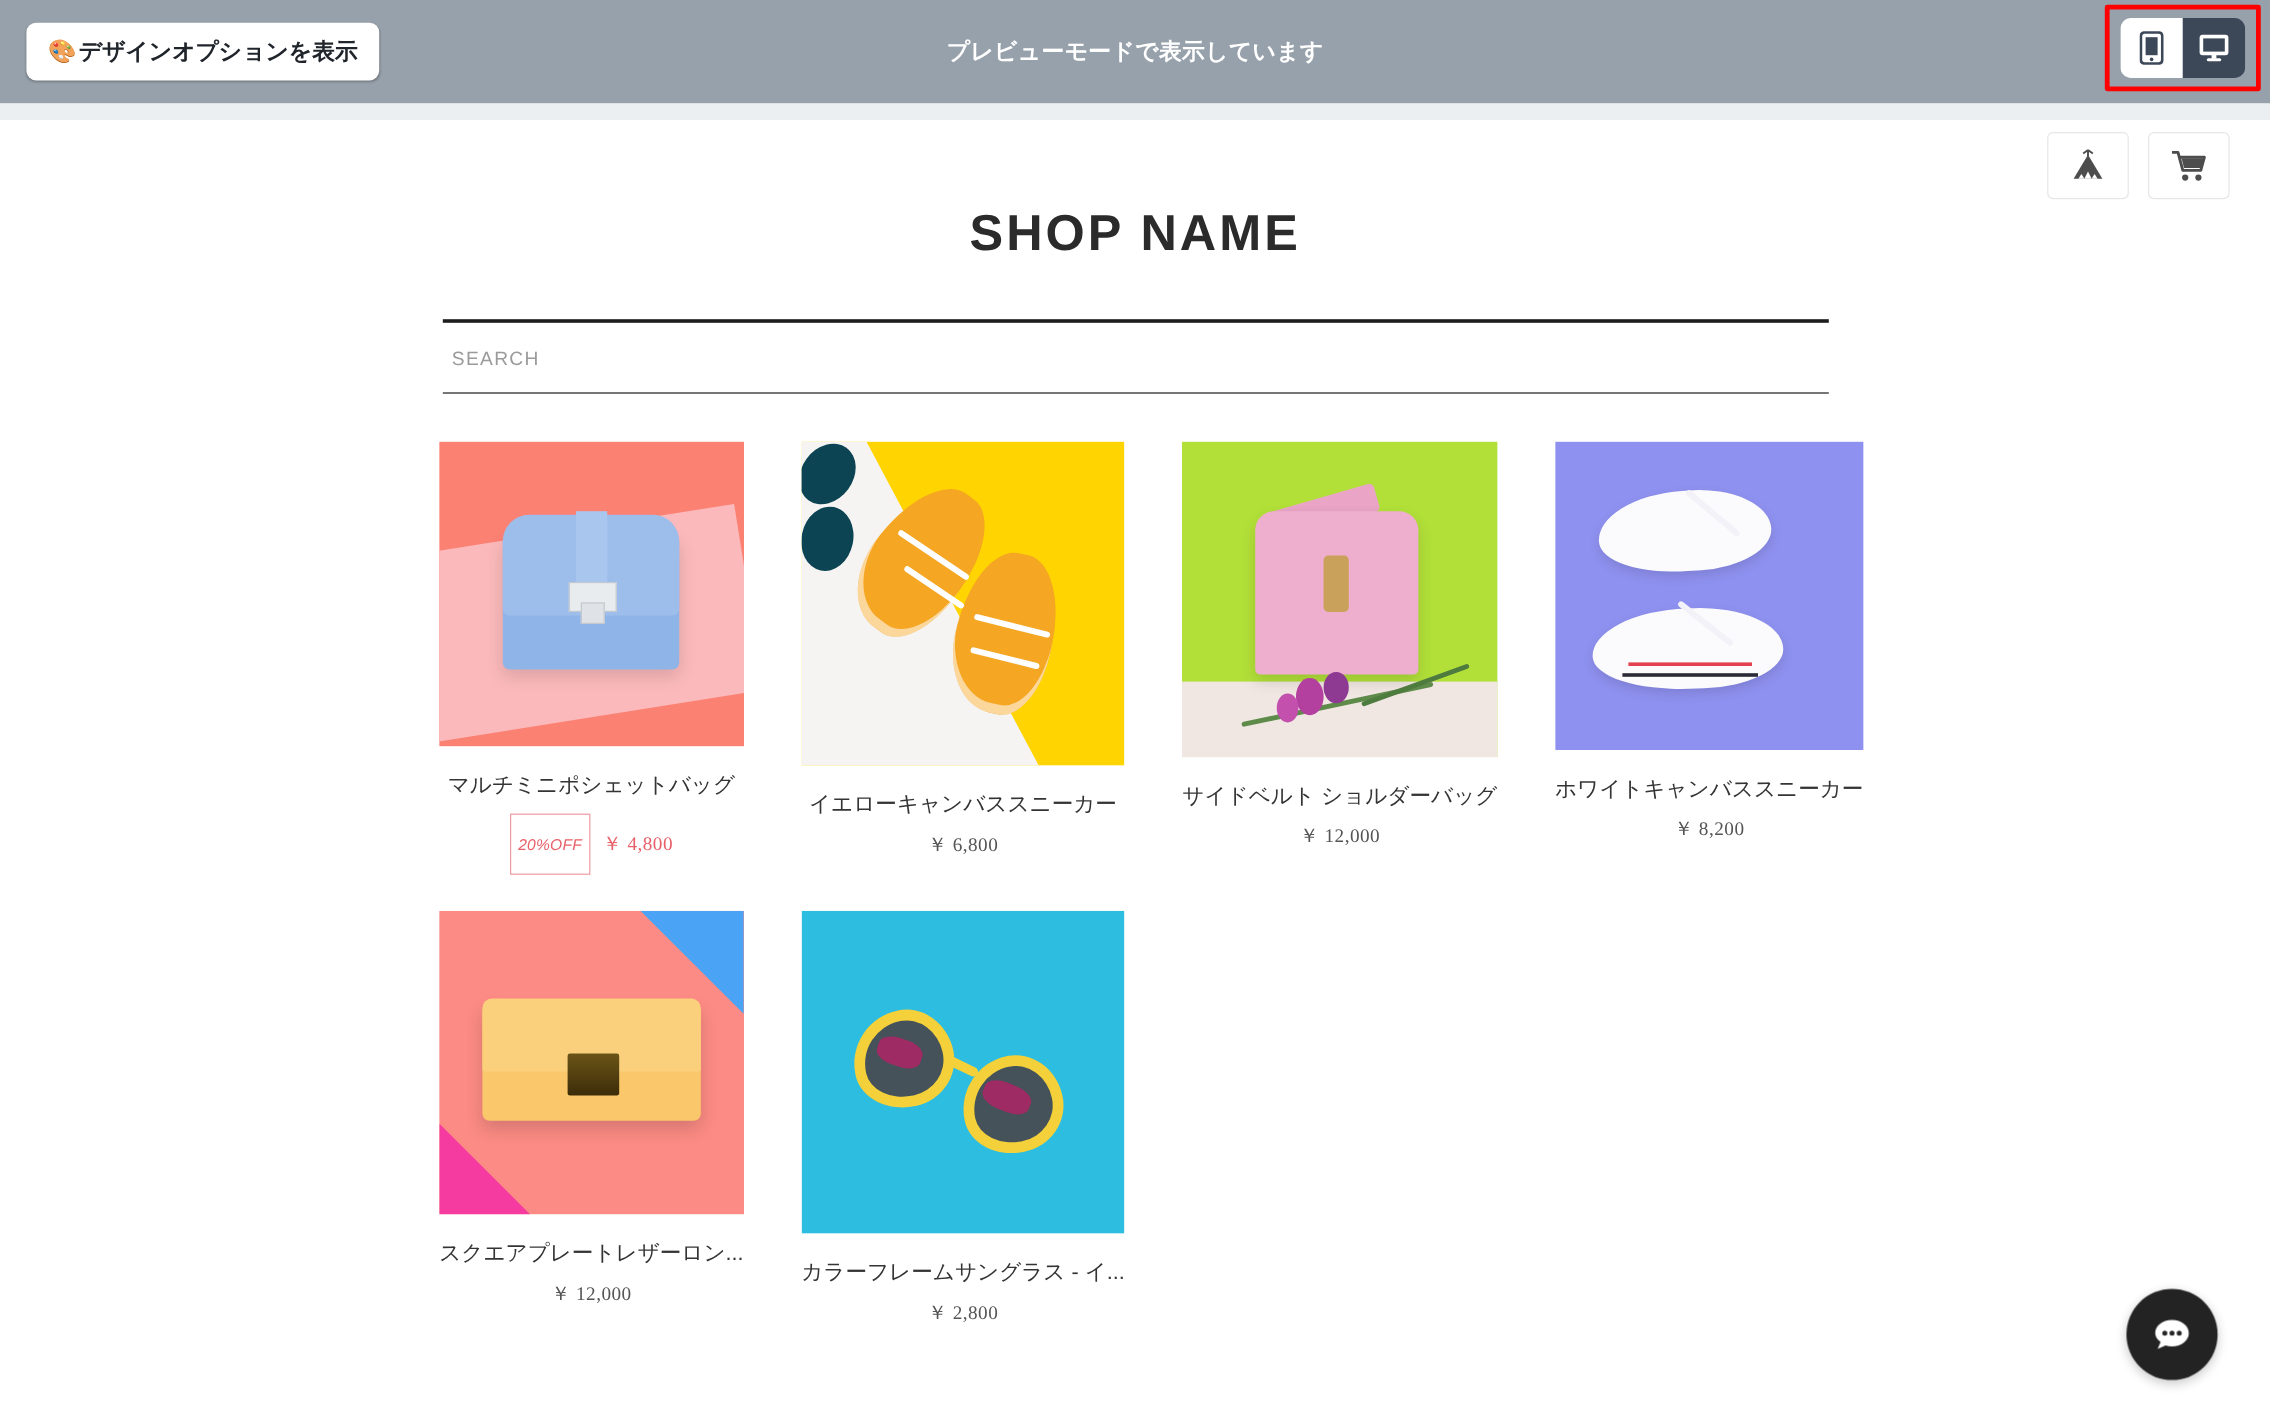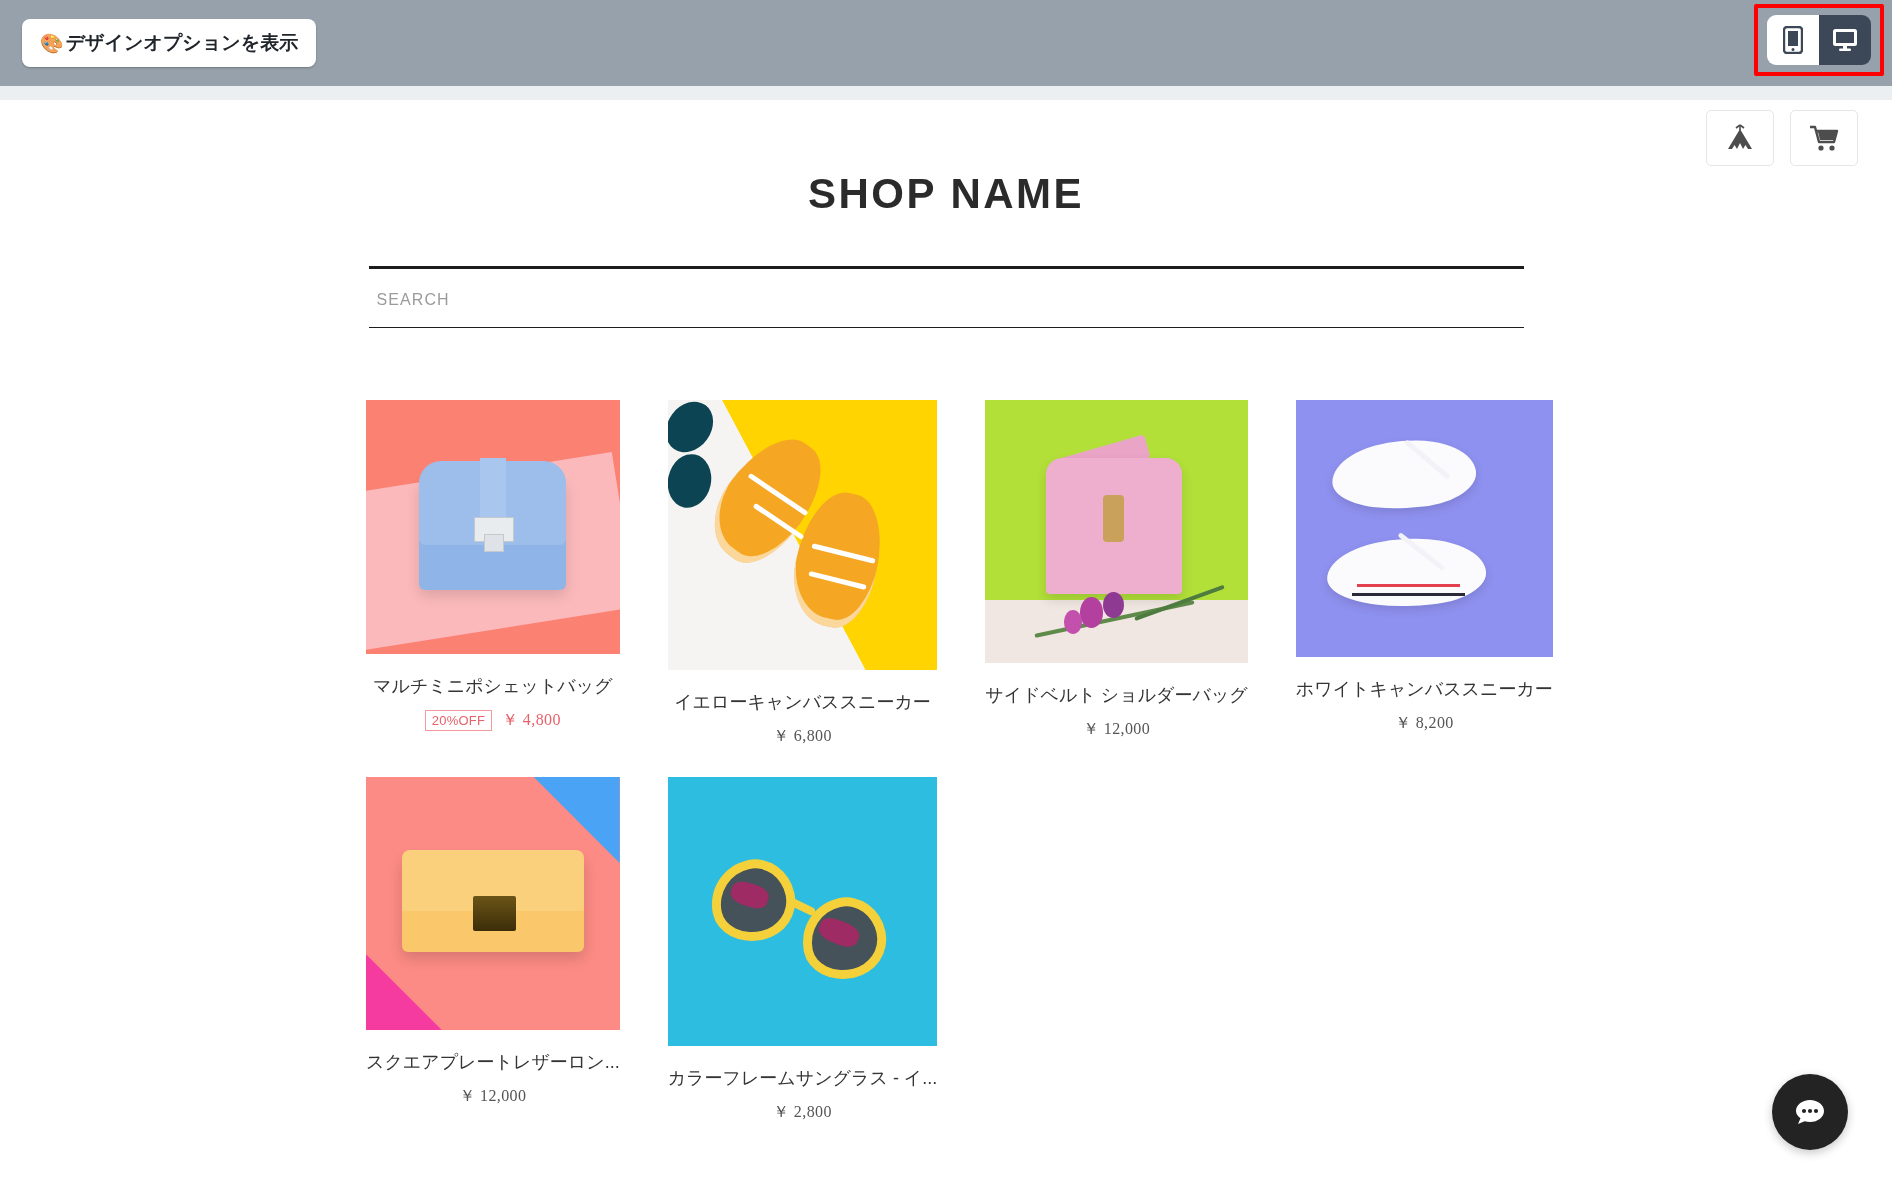--- a/index.html
+++ b/index.html
@@ -128,21 +128,21 @@
     color: #6f6f6f;
     background: transparent;
     font-family: "Liberation Sans", "DejaVu Sans", sans-serif;
     padding-top: 4px;
   }
   .search-input::placeholder { color: #9b9b9b; }
 
   
   .grid {
     width: 1160px;
-    margin: 72px auto 0;
+    margin: 40px auto 0;
     display: grid;
     grid-template-columns: repeat(4, 1fr);
     column-gap: 48px;
     row-gap: 30px;
   }
   .card { cursor: pointer; }
   .thumb {
     width: 100%;
     aspect-ratio: 1 / 1;
     position: relative;
@@ -160,23 +160,24 @@
   .pprice-row {
     margin-top: 12px;
     display: flex; align-items: center; justify-content: center; gap: 10px;
   }
   .pprice { font-size: 16px; color: #555; letter-spacing: .4px; font-family: Liberation Serif, serif; }
   .pprice.sale { color: #e8616a; }
   .badge-off {
     font-size: 13px;
     color: #e8616a;
     border: 1px solid #f09aa0;
-    padding: 3px 6px;
+    padding: 18px 6px;
     line-height: 1;
     letter-spacing: .2px;
+    font-style: italic;
   }
   .badge-member {
     display: inline-block;
     margin: 14px auto 0;
     background: #f0ad24;
     color: #ffffff;
     font-size: 14px;
     font-weight: 700;
     padding: 6px 11px;
     border-radius: 3px;
@@ -377,20 +378,21 @@
 </style>
 </head>
 <body>
 
 <div class="preview-bar">
   <button class="design-options-btn">
     <span class="palette-ico">🎨</span>
     <span>デザインオプションを表示</span>
   </button>
 
+  <div class="preview-msg">プレビューモードで表示しています</div>
 
   <div class="device-toggle-wrap">
     <div class="device-toggle">
       <button class="device-btn inactive">
         <svg width="20" height="28" viewBox="0 0 20 28">
           <rect x="1" y="1" width="18" height="26" rx="3" fill="none" stroke="#3c4858" stroke-width="2.4"></rect>
           <rect x="5" y="5" width="10" height="15" fill="#3c4858"></rect>
           <circle cx="10" cy="23.5" r="1.5" fill="#3c4858"></circle>
         </svg>
       </button>

